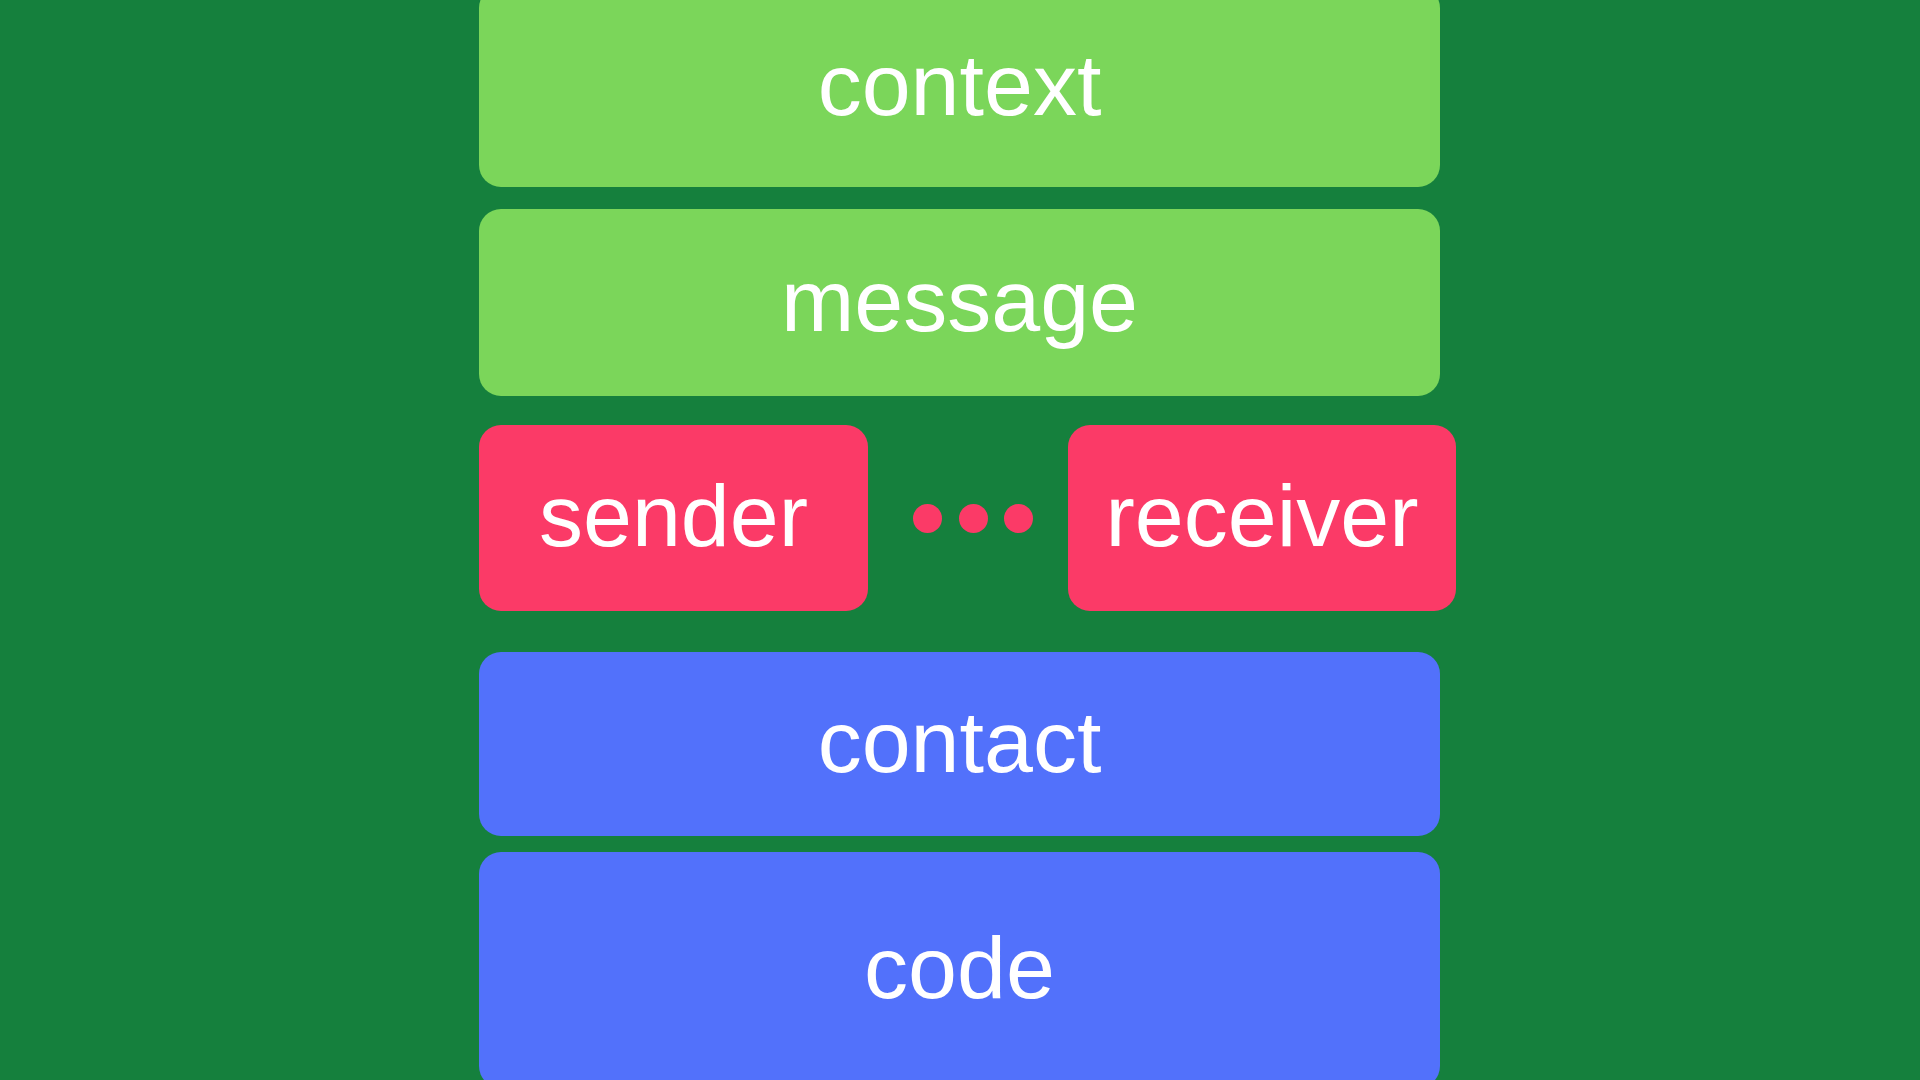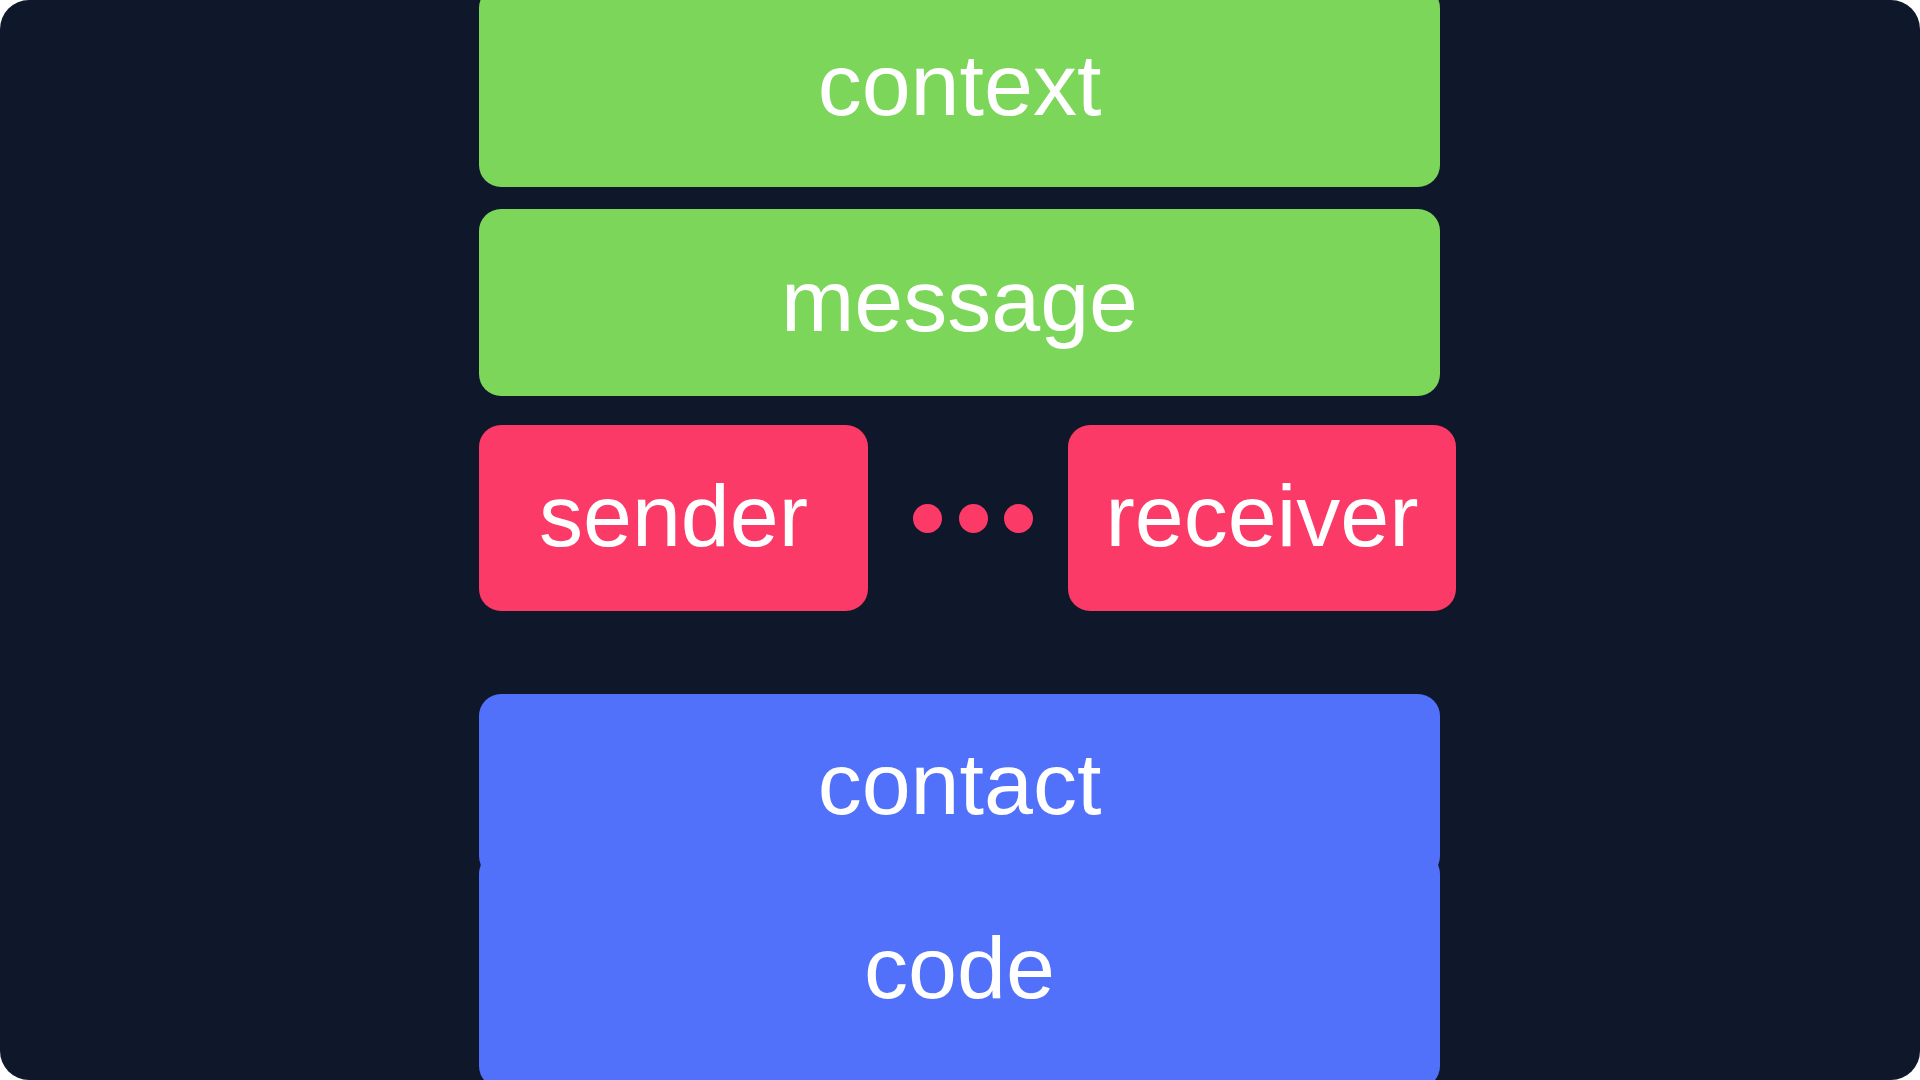--- a/index.html
+++ b/index.html
@@ -13,22 +13,21 @@
     height: 1080px;
     overflow: hidden;
     font-family: "Liberation Sans", sans-serif;
     -webkit-font-smoothing: antialiased;
   }
 
   #stage {
     position: relative;
     width: 1920px;
     height: 1080px;
-    background: #0f172a;
-    border-radius: 29px;
+    background: #15803d;
   }
 
   .block {
     position: absolute;
     box-sizing: border-box;
     border-radius: 22px;
     display: flex;
     align-items: center;
     justify-content: center;
     color: #ffffff;
@@ -43,21 +42,21 @@
   .block .block-label {
     display: block;
     transform: translateY(-2px);
   }
 
   
   .row-context  { left: 479px; top: -14px;  width: 961px; height: 201px; }
   .row-message  { left: 479px; top: 209px;  width: 961px; height: 187px; }
   .row-sender   { left: 479px; top: 425px;  width: 389px; height: 186px; }
   .row-receiver { left: 1052px; top: 425px; width: 388px; height: 186px; margin-left: 16px; }
-  .row-contact  { left: 479px; top: 652px;  width: 961px; height: 184px; margin-top: 42px; }
+  .row-contact  { left: 479px; top: 652px;  width: 961px; height: 184px; }
   .row-code     { left: 479px; top: 852px;  width: 961px; height: 236px; }
 
   .green { background: #7bd65a; }
   .red   { background: #fb3a67; }
   .blue  { background: #5271fb; }
 
   
   #dots {
     position: absolute;
     left: 913px;

